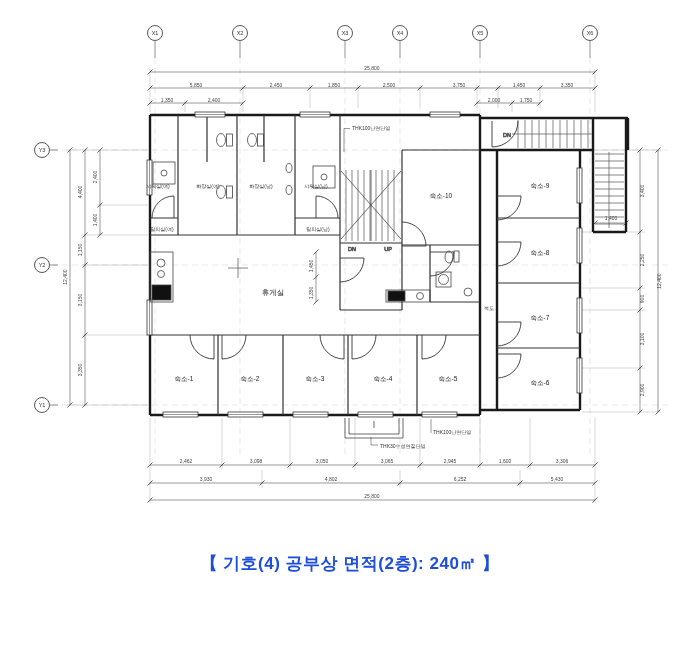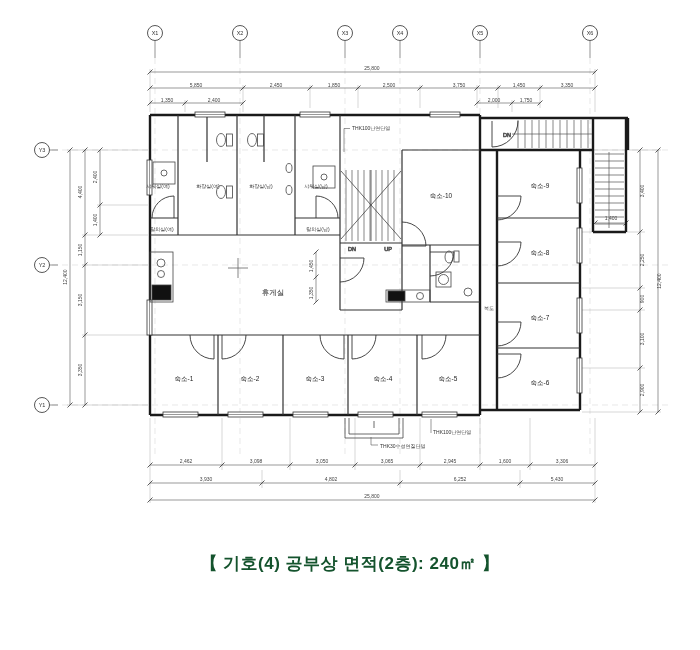--- a/index.html
+++ b/index.html
@@ -8,21 +8,21 @@
   svg{display:block;}
   svg text{font-family:"Liberation Sans", sans-serif;fill:#333;}
   .gb{font-size:5.5px;text-anchor:middle;}
   .dim{font-size:5px;text-anchor:middle;fill:#444;}
   .rl{font-size:5px;text-anchor:middle;fill:#333;}
   .rm{font-size:6.5px;text-anchor:middle;fill:#222;}
   .lg{font-size:7.5px;text-anchor:middle;fill:#222;}
   .st{font-size:5.5px;text-anchor:middle;fill:#222;}
   .an{font-size:5px;text-anchor:start;fill:#333;}
   .caption{position:absolute;left:0;top:552px;width:700px;text-align:center;
-           font-size:17px;font-weight:bold;color:#14532d;letter-spacing:0.5px;}
+           font-size:17px;font-weight:bold;color:#1d4ed8;letter-spacing:0.5px;}
 </style>
 </head>
 <body>
 
 <div class="sheet">
 <svg width="700" height="520" viewBox="0 0 700 520">
 
   <g>
     <path d="M155 58 V458 M240 58 V458 M345 58 V458 M400 58 V458 M480 58 V458 M590 58 V458 M52 150 H668 M52 265 H668 M52 405 H668" stroke="#d8d8d8" stroke-width="0.6" stroke-dasharray="6 4" fill="none"></path>
     <path d="M155 40.5 V58 M240 40.5 V58 M345 40.5 V58 M400 40.5 V58 M480 40.5 V58 M590 40.5 V58 M49.5 150 H58 M49.5 265 H58 M49.5 405 H58" stroke="#666" stroke-width="0.7" fill="none"></path>

